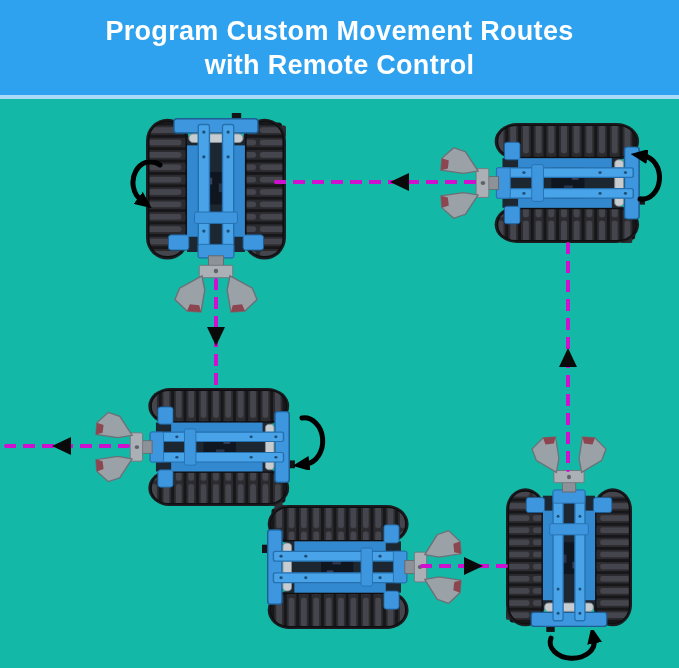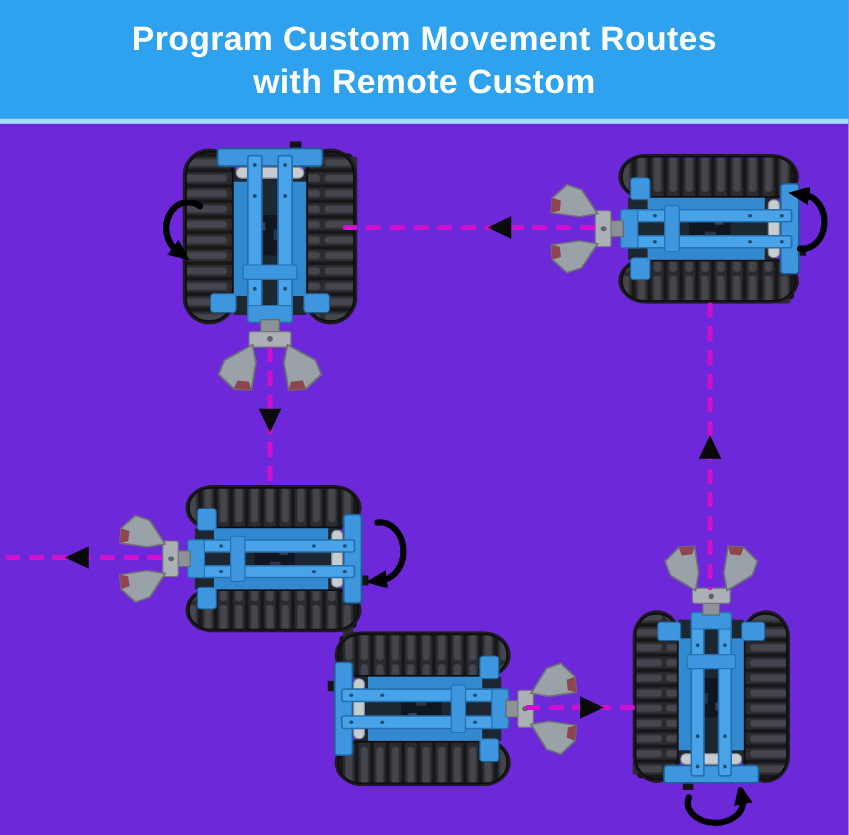--- a/index.html
+++ b/index.html
@@ -1,17 +1,17 @@
 <!DOCTYPE html>
 <html><head>
 <meta charset="utf-8">
 <style>
   html,body{margin:0;padding:0;background:#ffffff;}
   .stage{
-    position:relative;width:679px;height:668px;background:#6d28d9;overflow:hidden;
+    position:relative;width:679px;height:668px;background:#14b8a6;overflow:hidden;
     font-family:"Liberation Sans", sans-serif;
   }
   .banner{
     position:absolute;left:0;top:0;width:679px;height:95px;
     background:#2ea2ef;border-bottom:4px solid #a9dbf9;
     display:flex;flex-direction:column;justify-content:center;align-items:center;
   }
   .banner .title-line{
     color:#ffffff;font-weight:bold;font-size:27px;line-height:34px;letter-spacing:.3px;
     text-align:center;
@@ -96,21 +96,21 @@
           <path d="M90,171 L114,184 L119,196 L106,208 L91,209 L87,186 Z" fill="#9aa1a7" stroke="#6b7177" stroke-width="1.5"></path>
           <path d="M44,208 L59,209 L57,202 L47,201 Z" fill="#8d4550"></path>
           <path d="M106,208 L91,209 L93,202 L103,201 Z" fill="#8d4550"></path>
         </g>
       </g>
     </defs>
   </svg>
 
   <div class="banner">
     <div class="title-line">Program Custom Movement Routes</div>
-    <div class="title-line">with Remote Custom</div>
+    <div class="title-line">with Remote Control</div>
   </div>
 
   <svg class="robot" role="img" width="140" height="200" viewBox="0 0 140 200" style="left:146px;top:113px" aria-label="Tracked robot, claw pointing down, turning in place">
     <use href="#robot-sym" transform="scale(0.933,0.952)"></use>
   </svg>
 
   <svg class="robot" role="img" width="205" height="120" viewBox="0 0 205 120" style="left:440px;top:123px" aria-label="Tracked robot, claw pointing left, turning in place">
     <use href="#robot-sym" transform="scale(0.976,0.8) translate(210,0) rotate(90)"></use>
   </svg>
 

